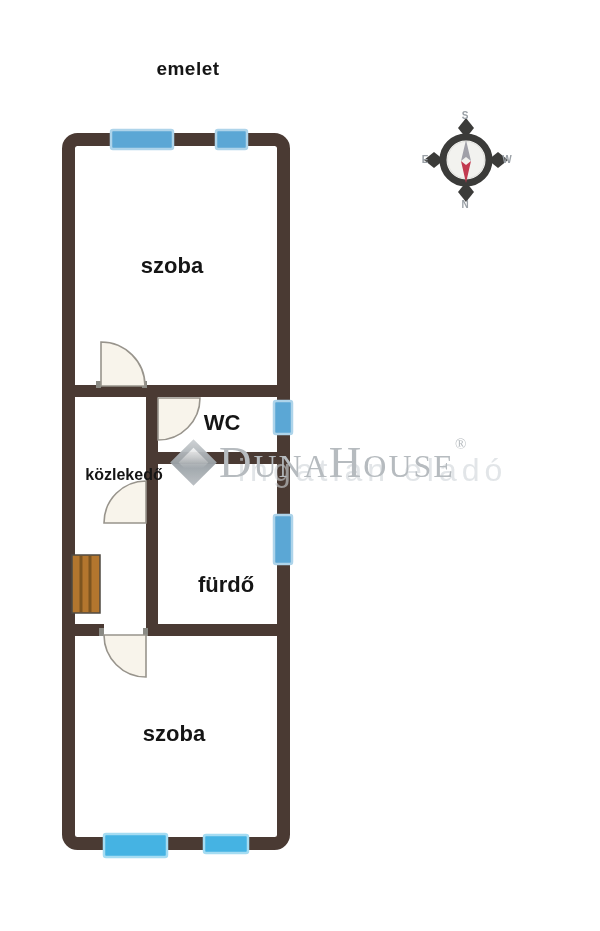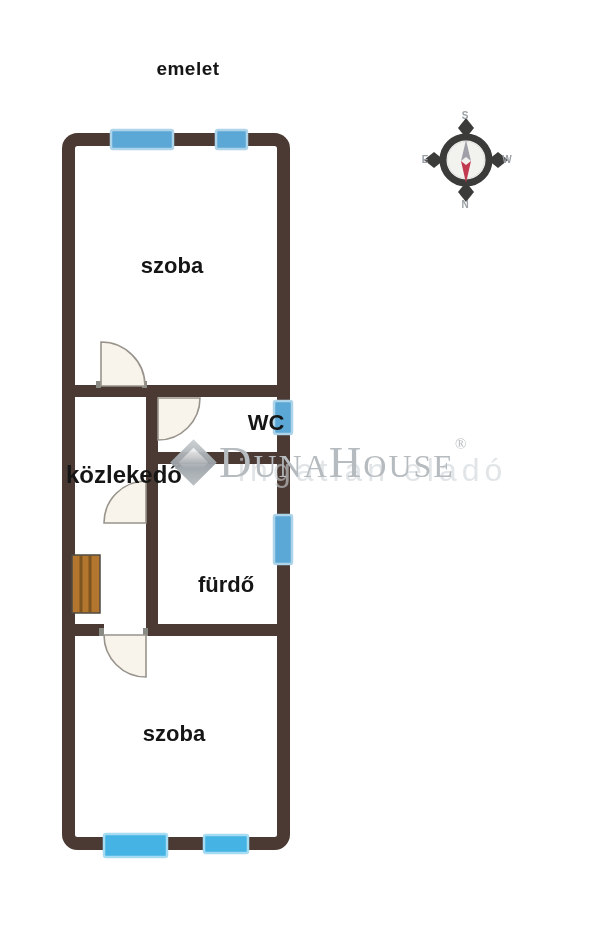--- a/index.html
+++ b/index.html
@@ -2,22 +2,22 @@
 <html><head>
 <meta charset="utf-8">
 <style>
   html,body{margin:0;padding:0;background:#ffffff;}
   body{width:600px;height:931px;overflow:hidden;font-family:"Liberation Sans",sans-serif;}
   #canvas{position:relative;width:600px;height:931px;background:#ffffff;}
   #plan-svg{position:absolute;left:0;top:0;z-index:1;}
   .lbl{position:absolute;transform:translate(-50%,-50%);font-weight:bold;color:#151515;z-index:3;white-space:nowrap;}
   #floor-title{left:188px;top:69px;font-size:19px;letter-spacing:0.5px;}
   #room-szoba-top{left:172px;top:266px;font-size:22px;}
-  #room-wc{left:222px;top:423px;font-size:22px;margin-left:44px;}
-  #room-kozlekedo{left:124px;top:475px;font-size:24px;}
+  #room-wc{left:222px;top:423px;font-size:22px;}
+  #room-kozlekedo{left:124px;top:475px;font-size:16px;}
   #room-furdo{left:226px;top:549px;font-size:22px;margin-top:36px;}
   #room-szoba-bottom{left:174px;top:734px;font-size:22px;}
   #disclaimer{position:absolute;left:257px;top:861px;font-weight:bold;font-size:20px;color:#111;z-index:3;white-space:nowrap;}
   
   .compass-letter{position:absolute;transform:translate(-50%,-50%);font-size:10px;color:#9aa0a6;font-weight:bold;z-index:3;}
   #cl-top{left:465px;top:115px;}
   #cl-bottom{left:465px;top:204px;}
   #cl-left{left:425px;top:159px;}
   #cl-right{left:507px;top:159px;}
   

